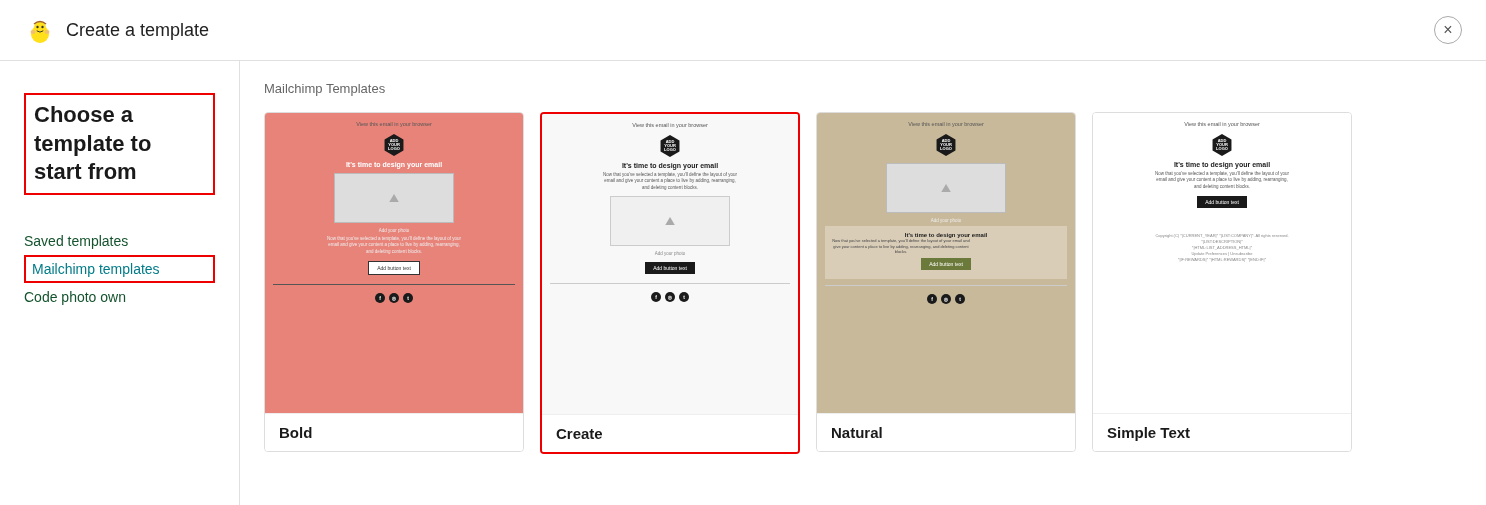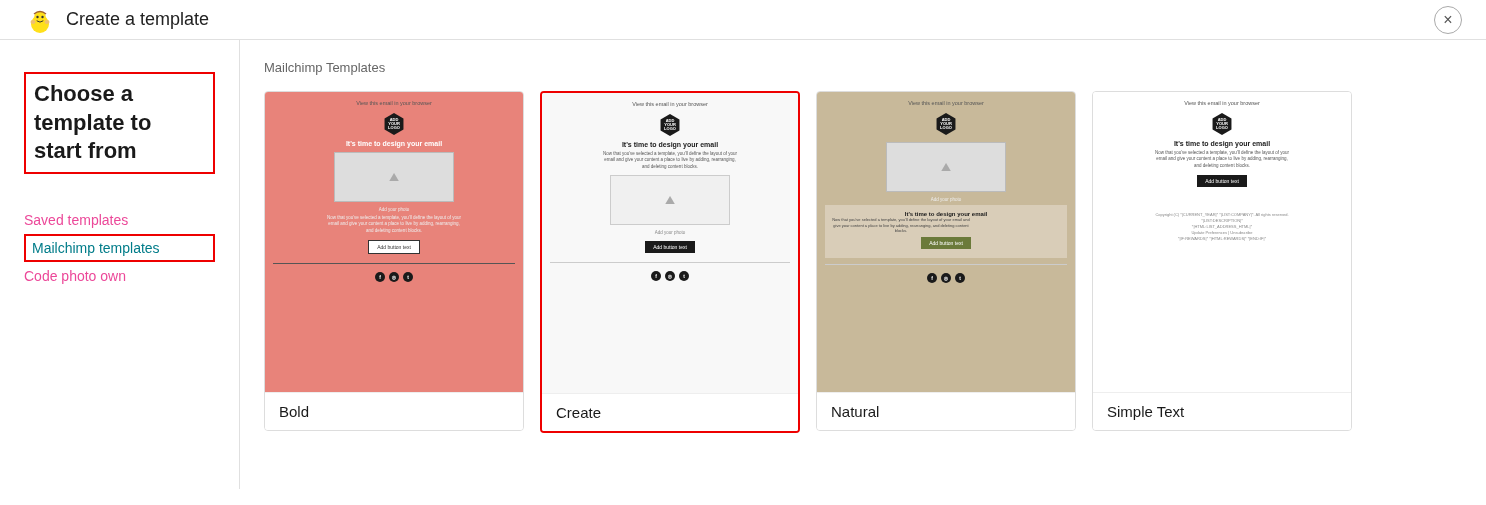--- a/index.html
+++ b/index.html
@@ -12,21 +12,21 @@
       overflow-x: hidden;
     }
 
     
     .header {
       display: flex;
       align-items: center;
       justify-content: space-between;
       padding: 12px 24px;
       border-bottom: 1px solid #e0e0e0;
-      height: 40px;
+      height: 61px;
     }
     .header-left {
       display: flex;
       align-items: center;
       gap: 10px;
     }
     .header-title {
       font-size: 18px;
       font-weight: 500;
       color: #222;
@@ -74,21 +74,21 @@
       padding: 6px 8px;
       display: inline-block;
     }
     .sidebar-nav {
       list-style: none;
       margin-top: 8px;
     }
     .sidebar-nav li {
       padding: 6px 0;
       font-size: 14px;
-      color: #ec4899;
+      color: #14532d;
       cursor: pointer;
     }
     .sidebar-nav li.active {
       color: #007c89;
       font-weight: 500;
       border: 2px solid #e00;
       padding: 4px 6px;
     }
 
     
@@ -321,21 +321,21 @@
     }
     .preview-content-box-beige {
       background: #d9cdb8;
       padding: 6px;
       width: 100%;
     }
 
     .template-name {
       padding: 10px 14px;
       font-size: 15px;
-      font-weight: 400;
+      font-weight: 700;
       color: #1a1a1a;
       border-top: 1px solid #eee;
       background: #fff;
     }
   </style>
 </head>
 <body>
 
 <div class="header">
   <div class="header-left">

